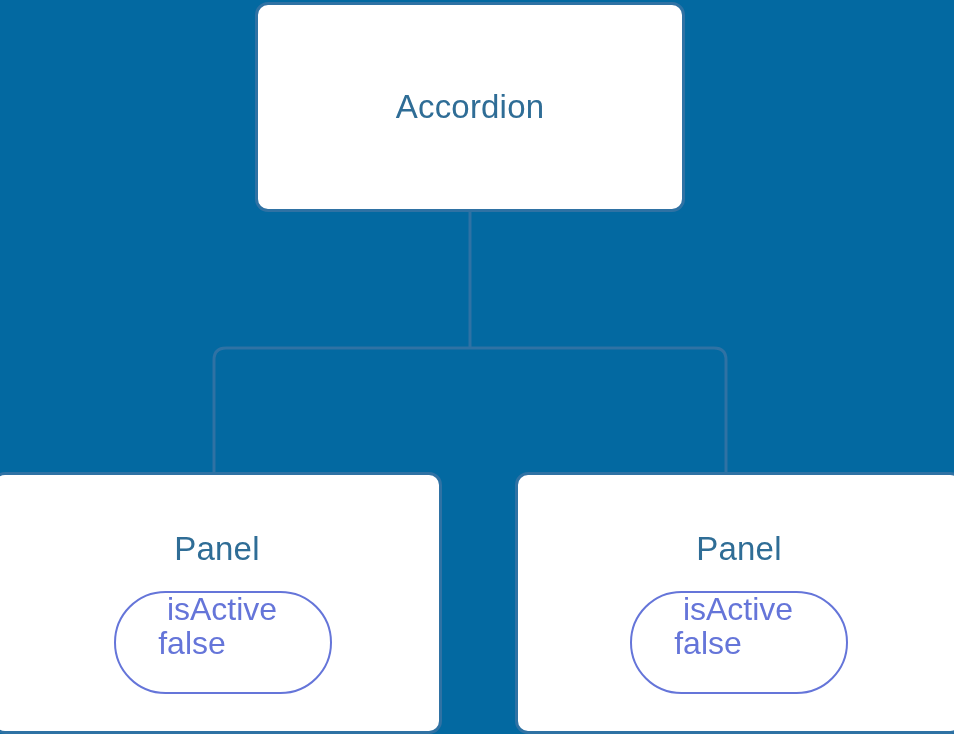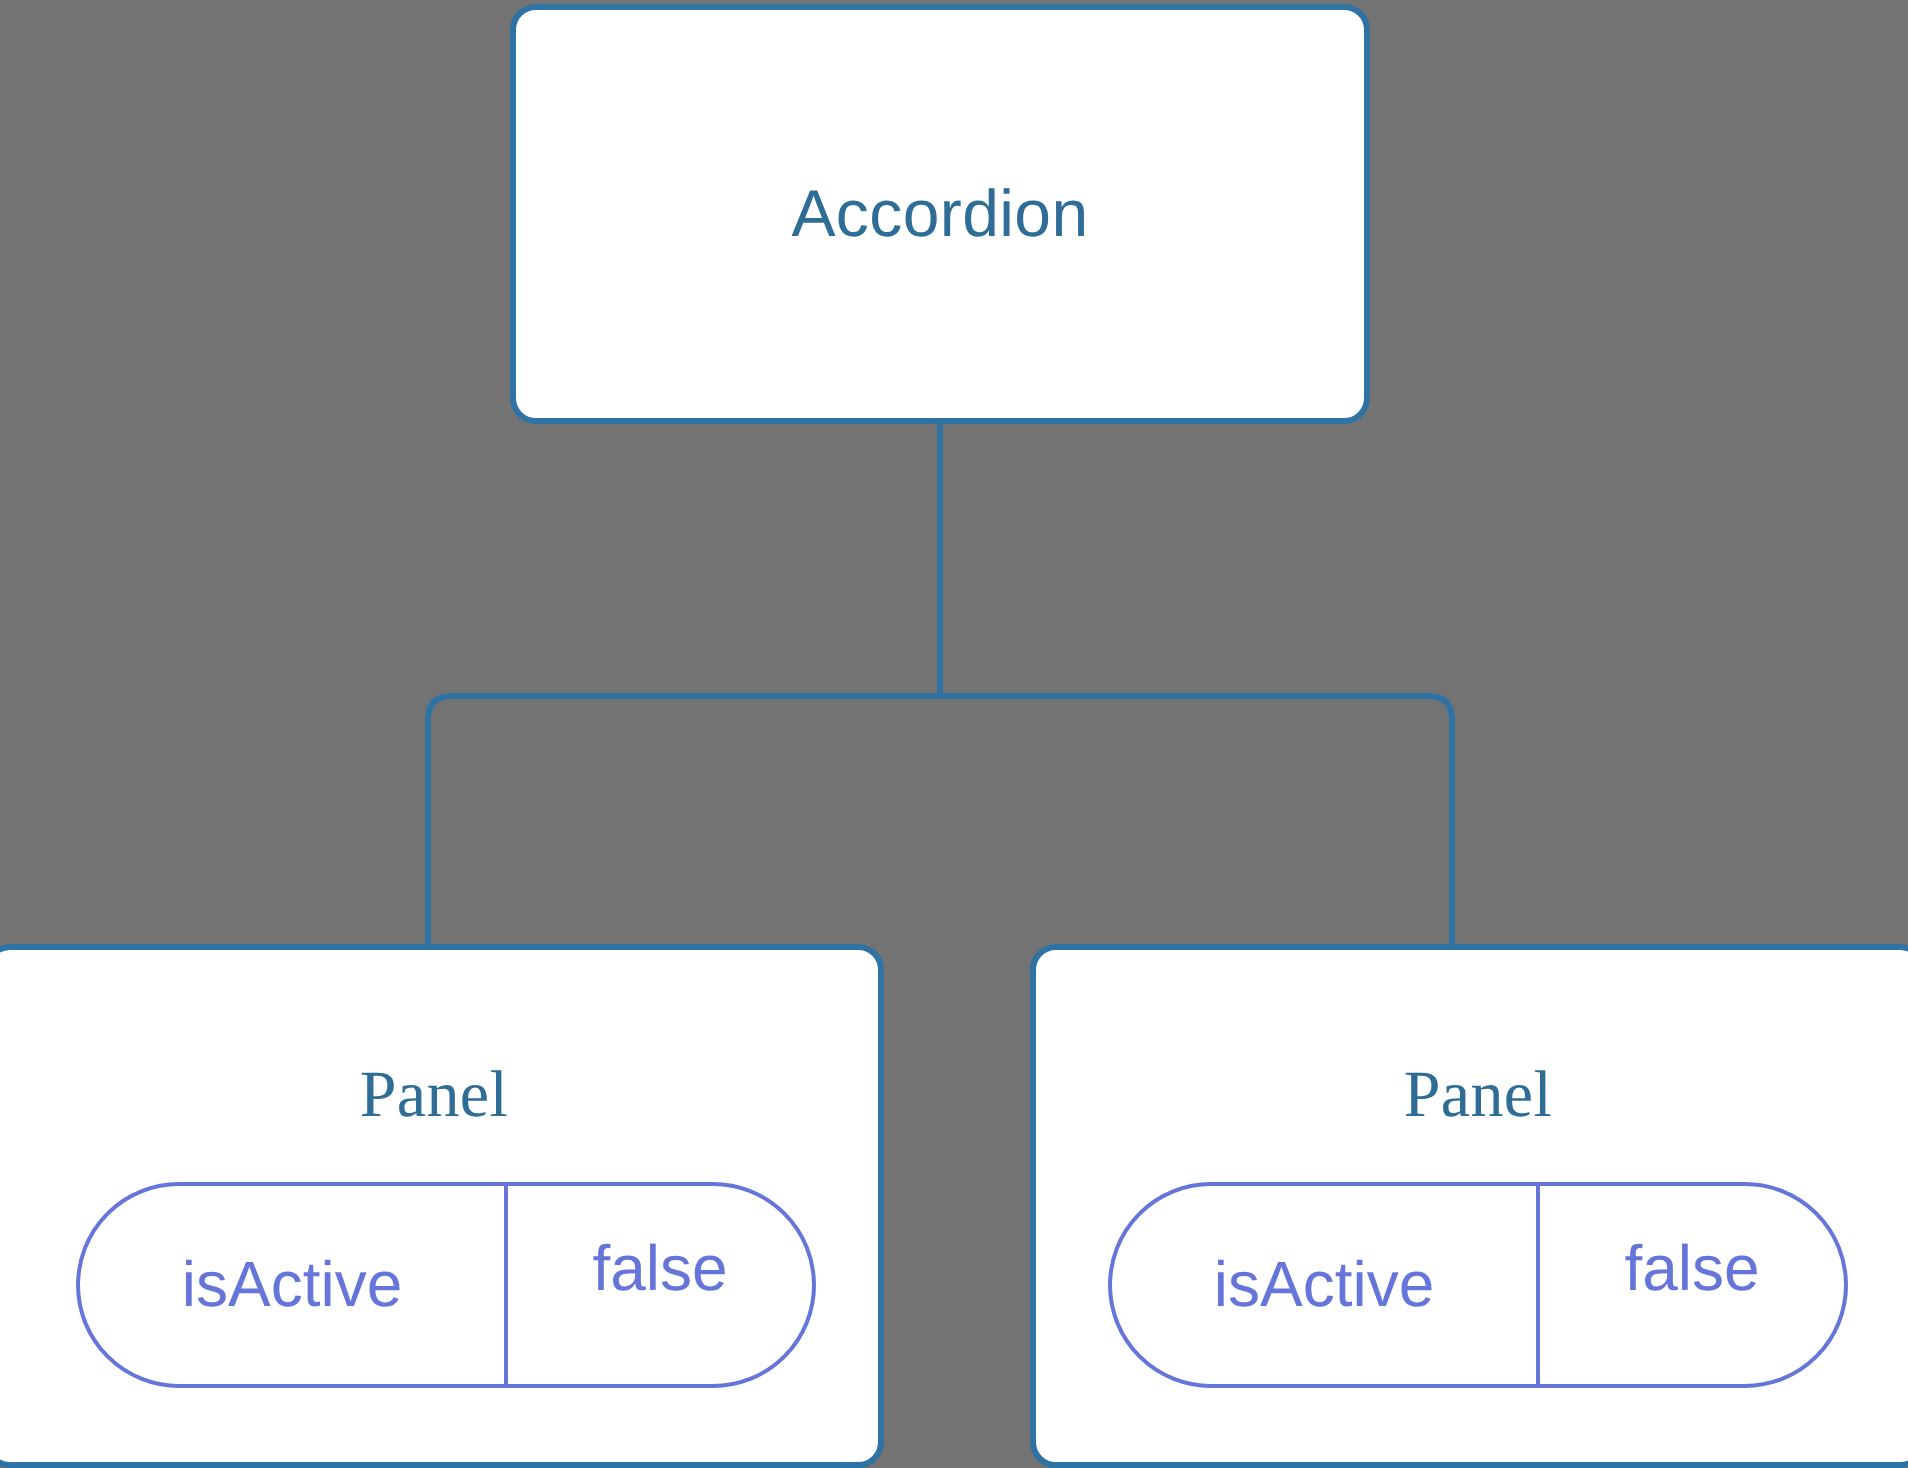--- a/index.html
+++ b/index.html
@@ -11,21 +11,21 @@
     width: 954px;
     height: 734px;
     overflow: hidden;
     font-family: "Liberation Sans", sans-serif;
   }
 
   #stage {
     position: relative;
     width: 954px;
     height: 734px;
-    background: #737373;
+    background: #0369a1;
     overflow: hidden;
   }
 
   
   #connectors {
     position: absolute;
     left: 0;
     top: 0;
     width: 954px;
     height: 734px;
@@ -73,33 +73,33 @@
   #node-panel-1 {
     left: 515px;
     top: 472px;
     width: 448px;
     height: 262px;
   }
 
   .node-panel .node-title {
     margin-top: 18px;
     margin-bottom: 24px;
-    font-family: Liberation Serif, serif;
   }
 
   
   .prop-pill {
     box-sizing: border-box;
     display: flex;
     align-items: stretch;
     border: 2px solid #6575d9;
     border-radius: 60px;
     background: #ffffff;
     height: 103px;
     overflow: hidden;
+    flex-direction: column;
   }
 
   .prop-key,
   .prop-value {
     display: flex;
     align-items: center;
     justify-content: center;
     color: #6575d9;
     font-size: 32px;
     line-height: 1;

